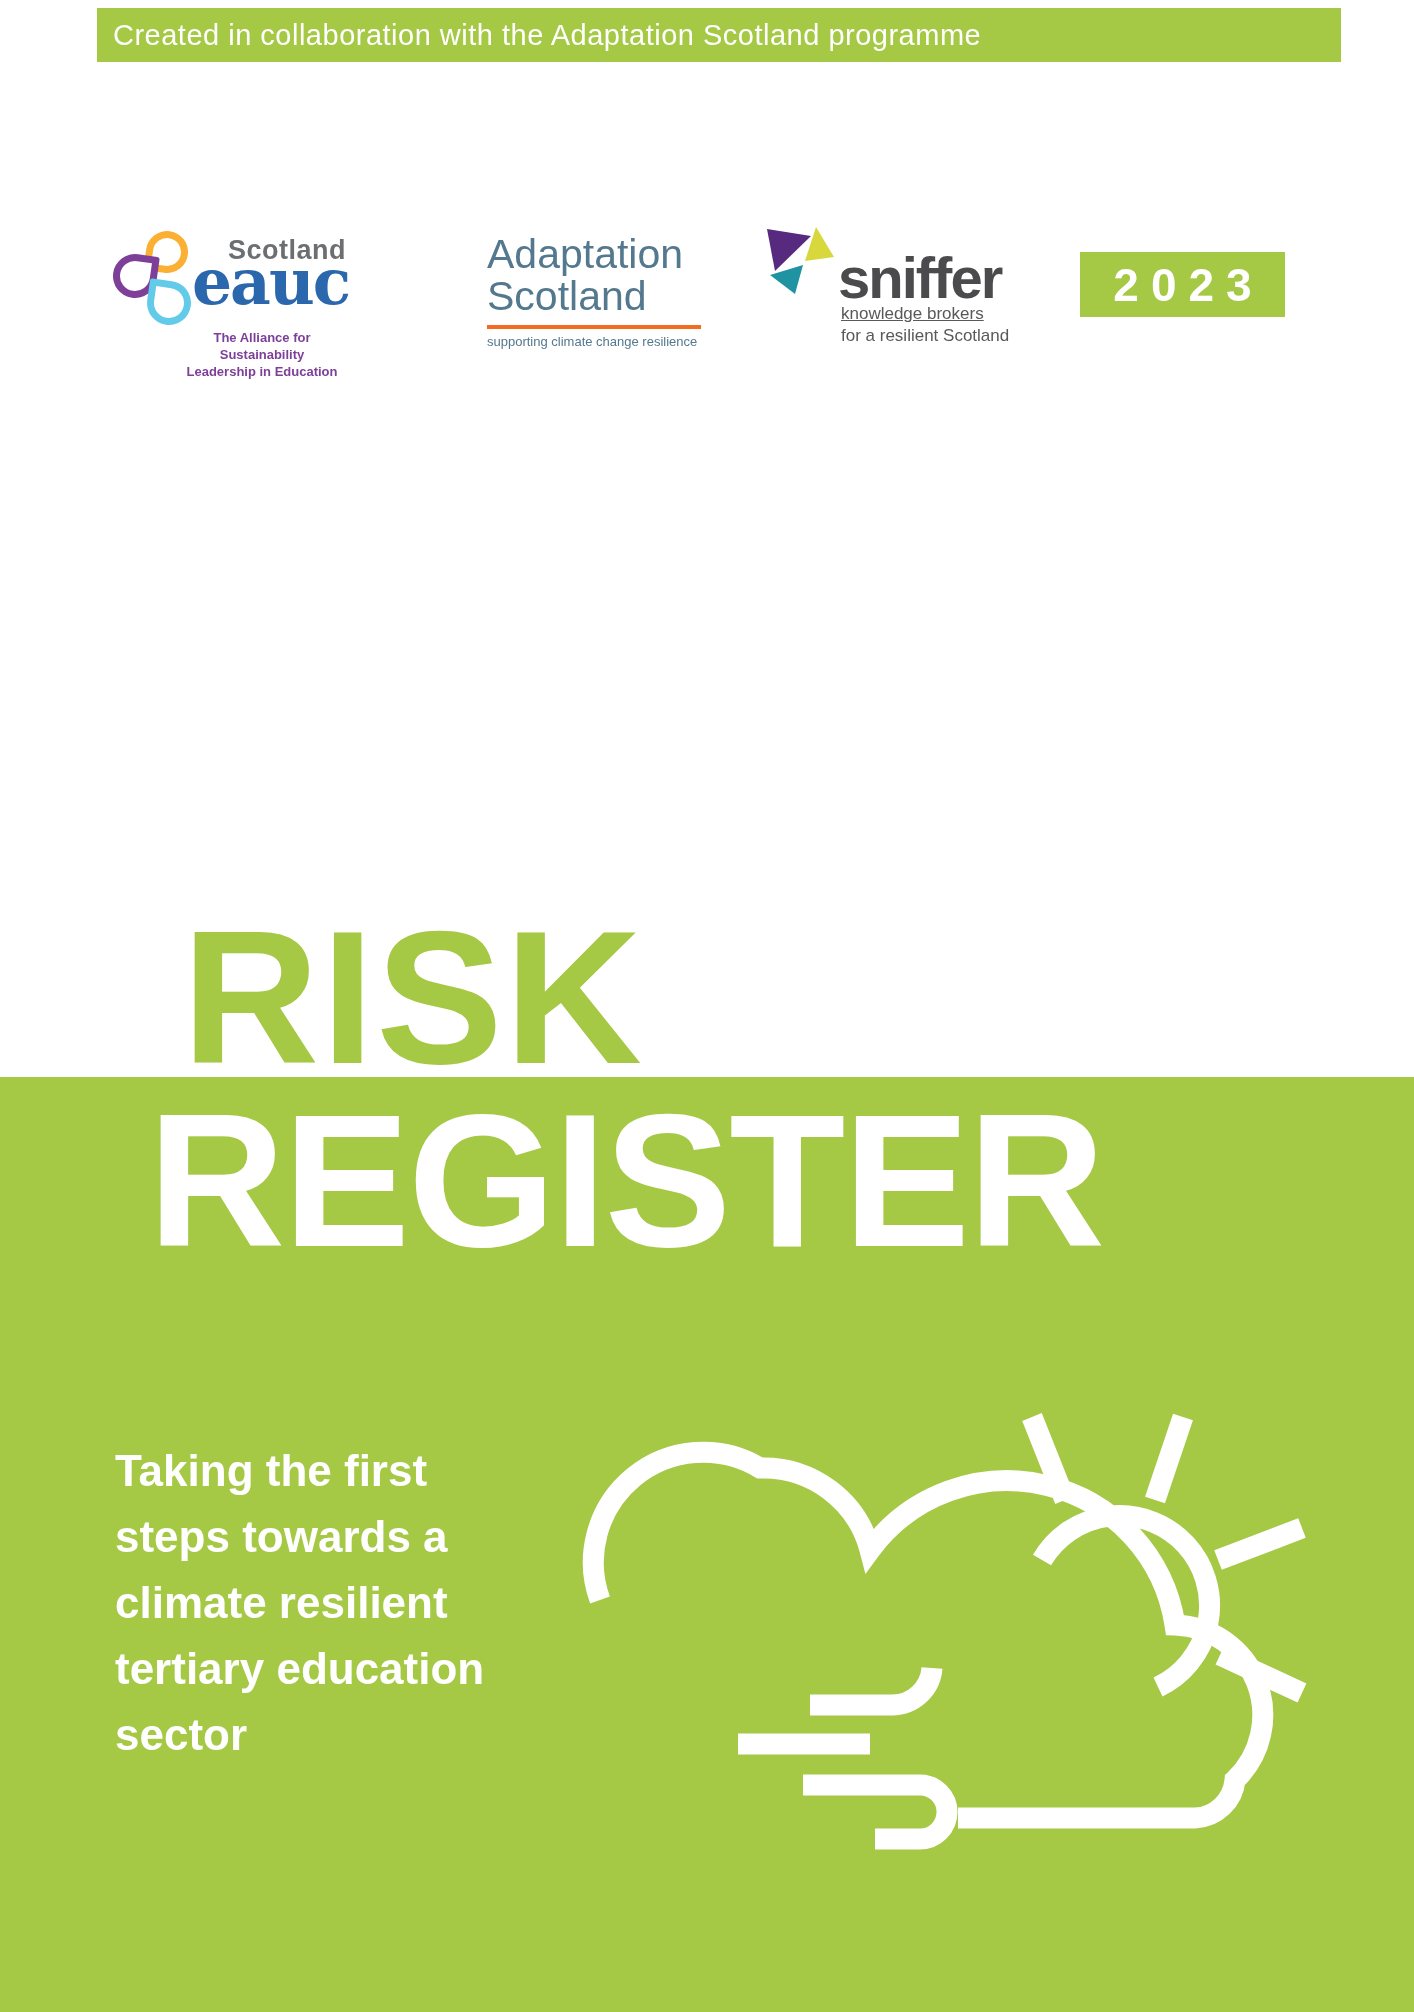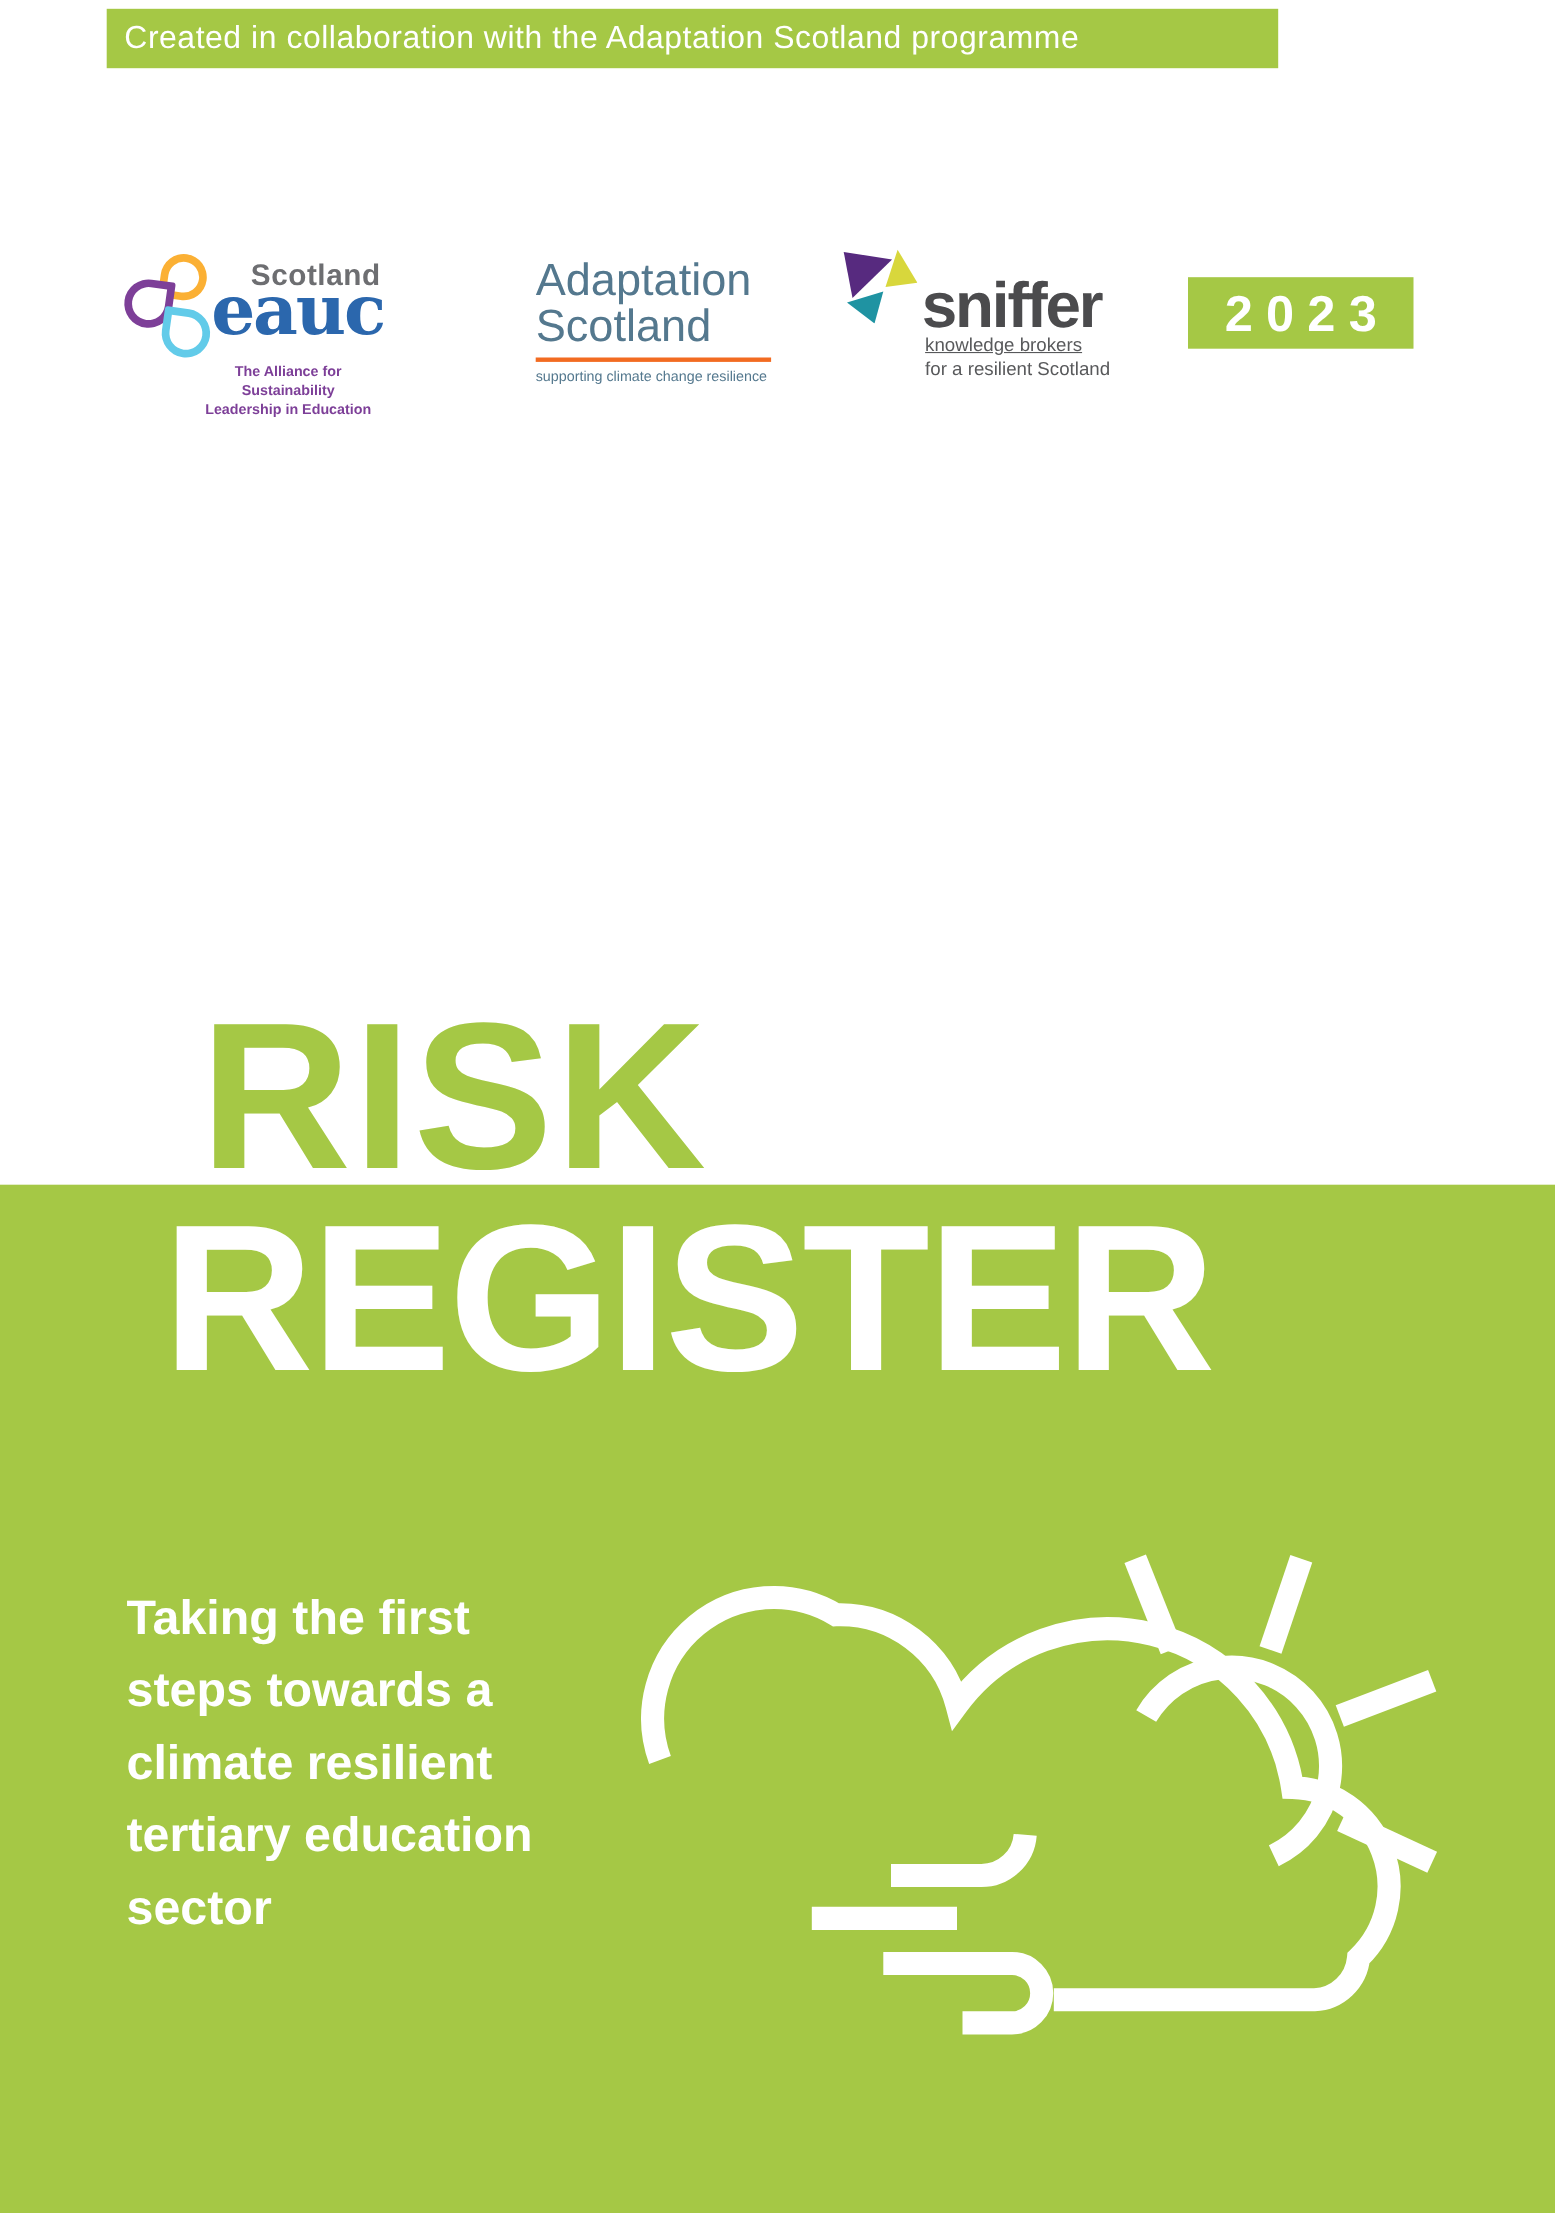--- a/index.html
+++ b/index.html
@@ -4,21 +4,21 @@
 <style>
   * { margin:0; padding:0; box-sizing:border-box; }
   html,body { background:#ffffff; }
   #page {
     position:relative; width:1414px; height:2012px;
     background:#ffffff; overflow:hidden;
     font-family:"Liberation Sans", sans-serif;
   }
   
   .top-banner{
-    position:absolute; left:97px; top:8px; width:1065px; height:54px;
+    position:absolute; left:97px; top:8px; width:1244px; height:54px;
     background:#a5c845; color:#ffffff; display:flex; align-items:center;
     padding-left:16px; font-size:29px; letter-spacing:.5px;
   }
   
   .logo-row{ position:absolute; left:0; top:0; width:1414px; height:380px; }
   
   .petal{ position:absolute; background:#fff; }
   .petal-yellow{ left:146px; top:231px; width:42px; height:42px;
     border:7px solid #fbb034; border-radius:52% 52% 52% 6%; transform:rotate(8deg); }
   .petal-purple{ left:113px; top:254px; width:44px; height:44px;

